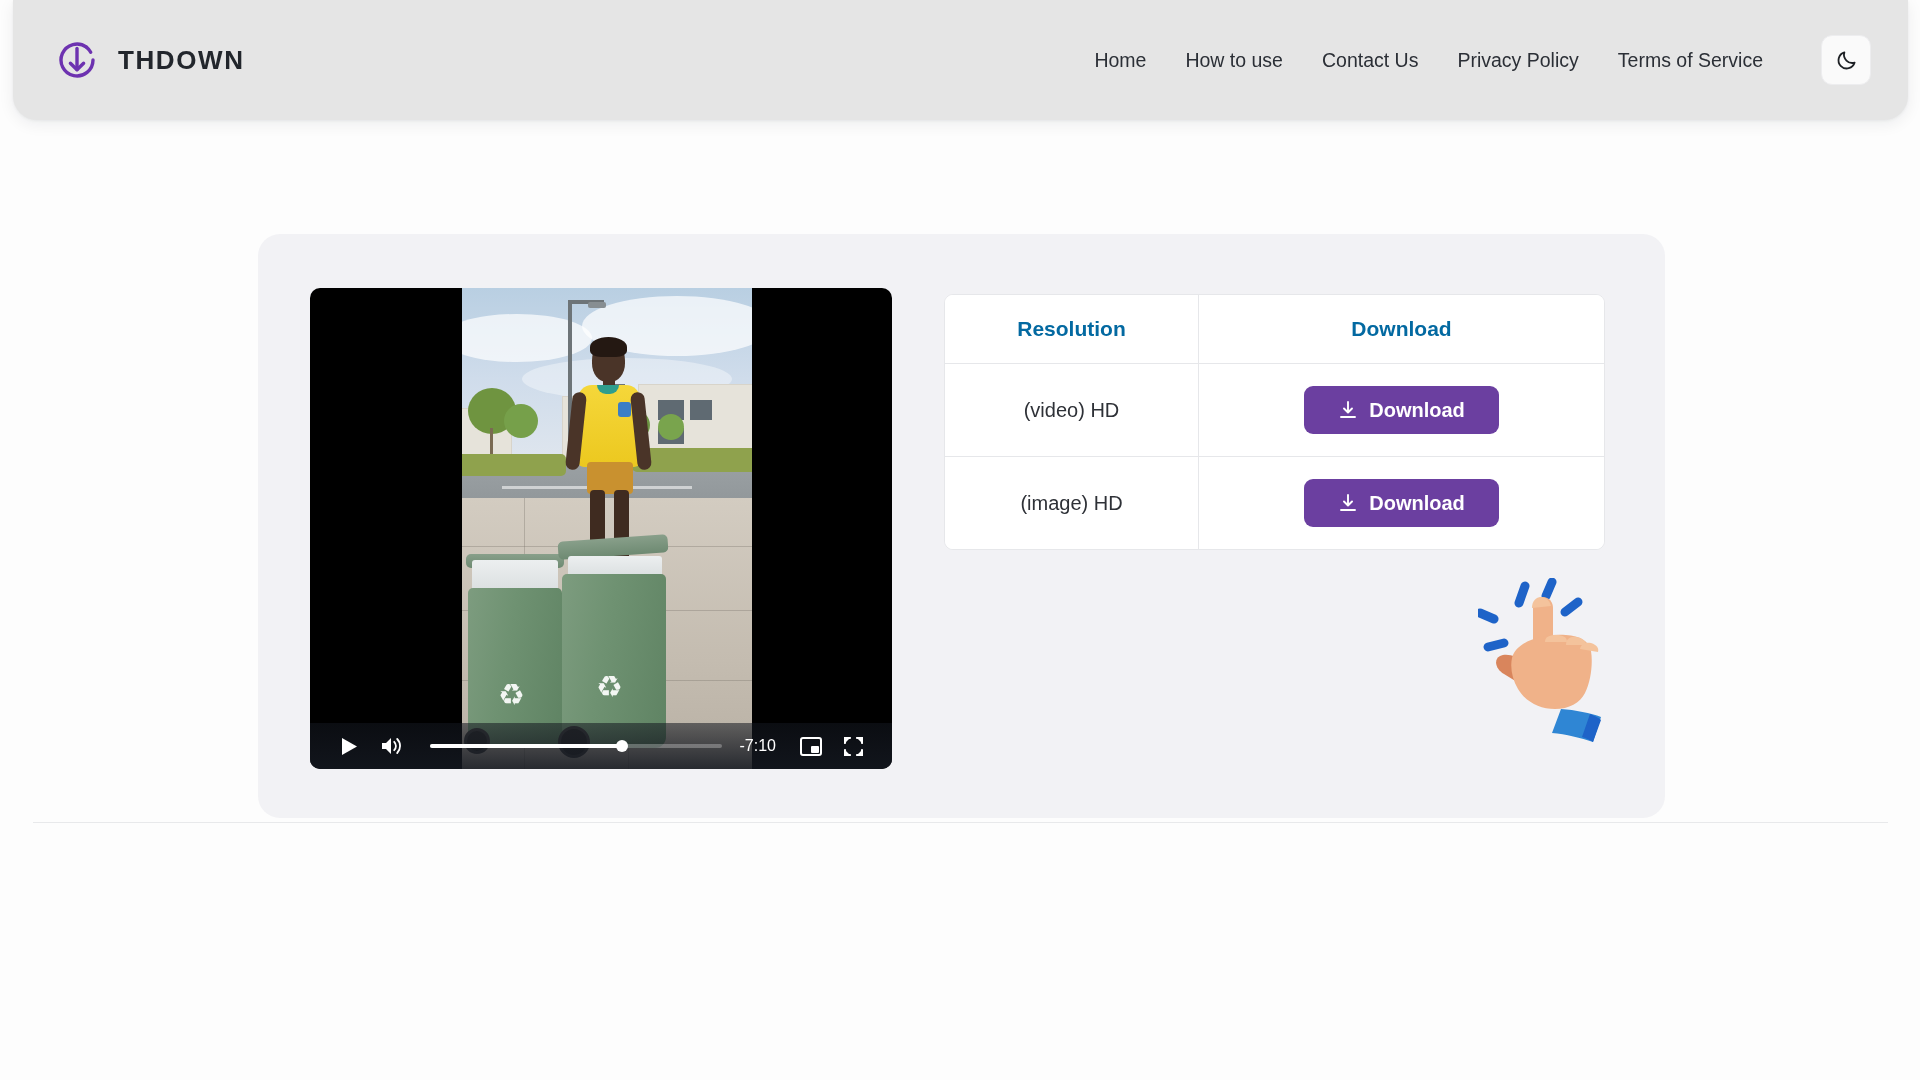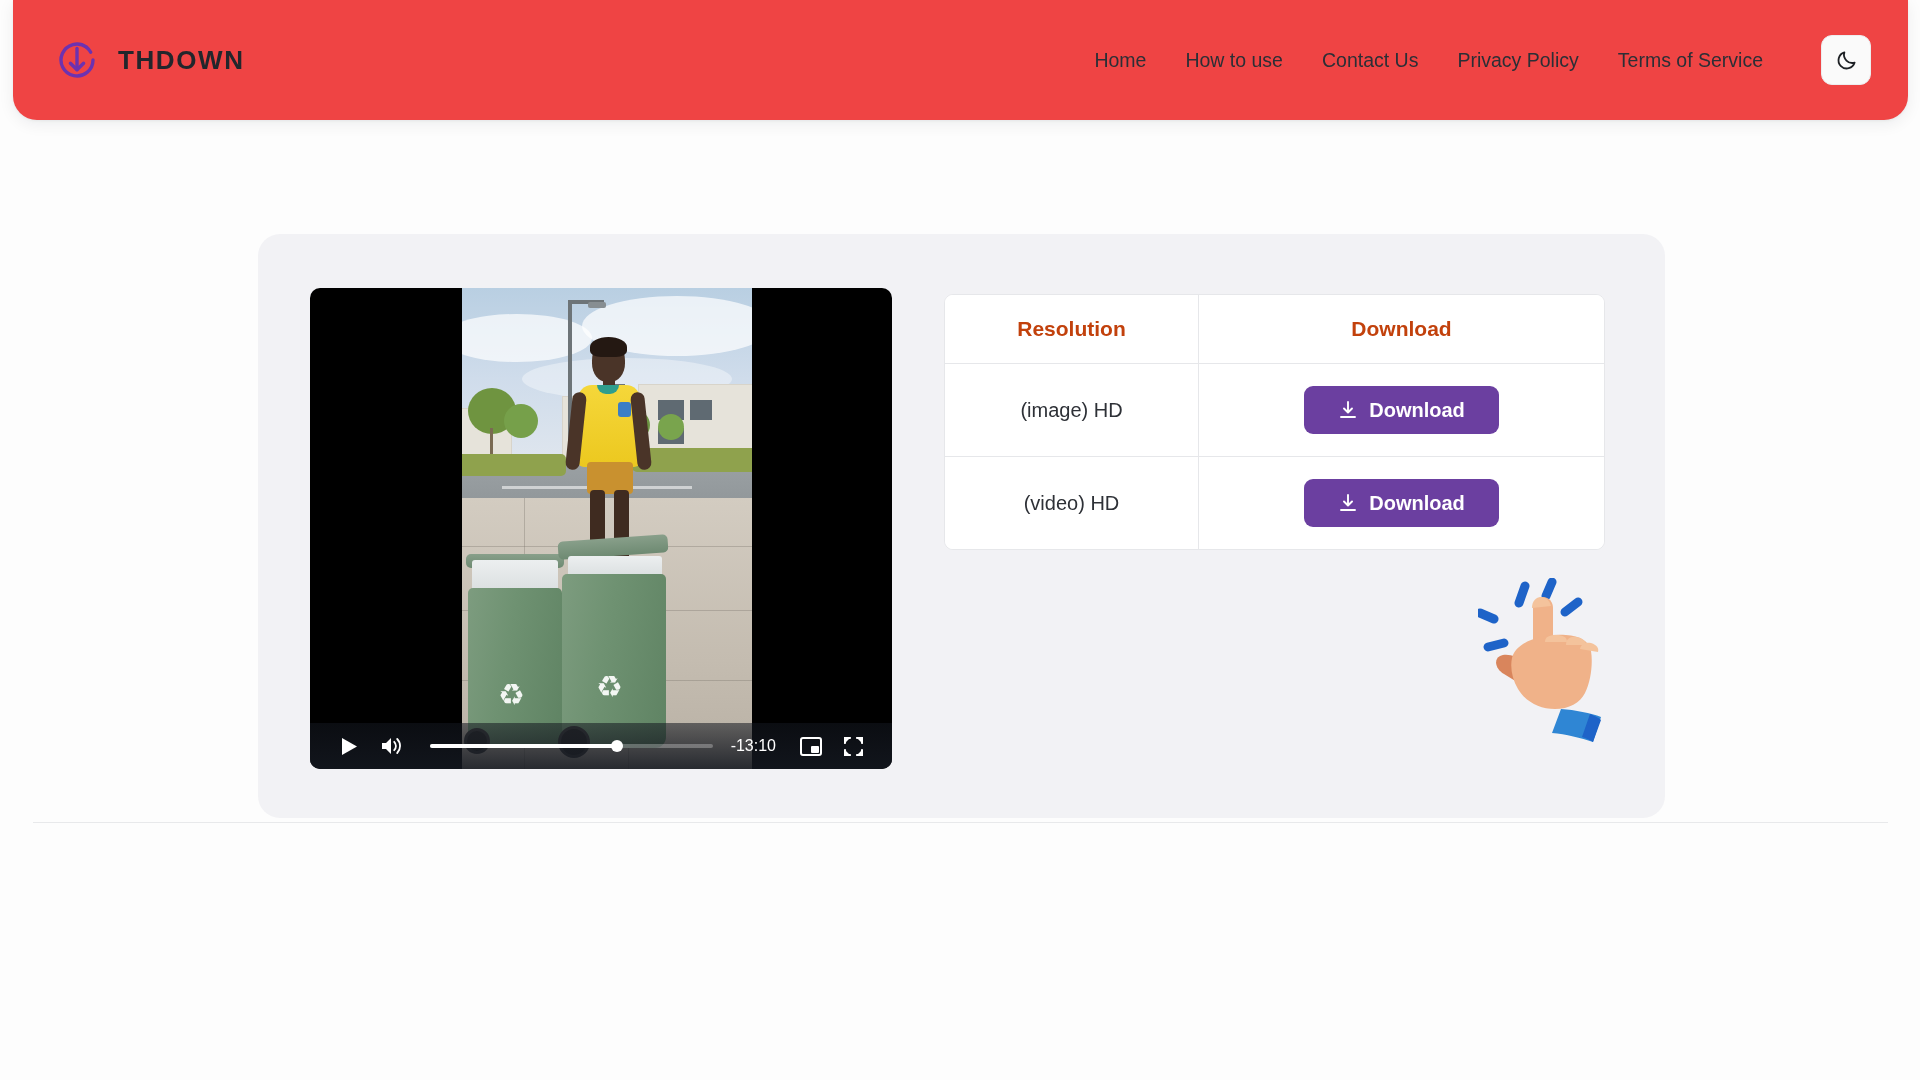--- a/index.html
+++ b/index.html
@@ -24,21 +24,21 @@
     background: #fdfdfd;
   }
 
   
   .site-header {
     position: absolute;
     left: 13px;
     top: 0;
     width: 1895px;
     height: 120px;
-    background: #ef4444;
+    background: #e5e5e5;
     border-radius: 0 0 24px 24px;
     box-shadow: 0 4px 16px rgba(20, 24, 40, 0.07), 0 1px 3px rgba(20,24,40,0.05);
     display: flex;
     align-items: center;
     padding: 0 37px 0 40px;
   }
 
   .brand {
     display: flex;
     align-items: center;
@@ -310,21 +310,21 @@
     background: #ffffff;
     border: 1px solid #e6e7ea;
     border-radius: 9px;
     border-collapse: separate;
     border-spacing: 0;
     overflow: hidden;
   }
   .dl-table th {
     font-size: 21px;
     font-weight: 700;
-    color: #c2410c;
+    color: #0369a1;
     padding: 22px 0;
     border-bottom: 1px solid #e6e7ea;
     text-align: center;
     background: #ffffff;
   }
   .dl-table th:first-child { border-right: 1px solid #e6e7ea; }
   .dl-table td {
     padding: 22px 0;
     border-bottom: 1px solid #e6e7ea;
     text-align: center;
@@ -500,21 +500,21 @@
           <svg width="22" height="20" viewBox="0 0 22 20">
             <path d="M2 7h4l5-5v16l-5-5H2z"></path>
             <path d="M14.2 5.8a6 6 0 0 1 0 8.4" fill="none" stroke="#fff" stroke-width="1.8" stroke-linecap="round"></path>
             <path d="M17.2 3a10 10 0 0 1 0 14" fill="none" stroke="#fff" stroke-width="1.8" stroke-linecap="round"></path>
           </svg>
         </div>
         <div class="vc-progress">
           <div class="vc-progress-filled" style="width: 66%;"></div>
           <div class="vc-progress-thumb" style="left: 66%;"></div>
         </div>
-        <span class="vc-time">-13:10</span>
+        <span class="vc-time">-7:10</span>
         <div class="vc-btn">
           <svg width="22" height="19" viewBox="0 0 22 19">
             <rect x="1" y="1" width="20" height="17" rx="2" fill="none" stroke="#fff" stroke-width="2"></rect>
             <rect x="11" y="9" width="8" height="7" rx="1" fill="#fff"></rect>
           </svg>
         </div>
         <div class="vc-btn">
           <svg width="19" height="19" viewBox="0 0 19 19" fill="none" stroke="#fff" stroke-width="2.1" stroke-linecap="round">
             <path d="M1 6V1h5M13 1h5v5M18 13v5h-5M6 18H1v-5"></path>
           </svg>
@@ -528,32 +528,32 @@
 
       <table class="dl-table">
         <thead>
           <tr>
             <th>Resolution</th>
             <th>Download</th>
           </tr>
         </thead>
         <tbody>
           <tr>
-            <td>(image) HD</td>
+            <td>(video) HD</td>
             <td>
               <button class="dl-btn">
                 <svg width="20" height="20" viewBox="0 0 20 20" fill="none" stroke="#fff" stroke-width="1.9" stroke-linecap="round" stroke-linejoin="round">
                   <path d="M10 2v10M6 8.5l4 4 4-4M3 17h14"></path>
                 </svg>
                 <span>Download</span>
               </button>
             </td>
           </tr>
           <tr>
-            <td>(video) HD</td>
+            <td>(image) HD</td>
             <td>
               <button class="dl-btn">
                 <svg width="20" height="20" viewBox="0 0 20 20" fill="none" stroke="#fff" stroke-width="1.9" stroke-linecap="round" stroke-linejoin="round">
                   <path d="M10 2v10M6 8.5l4 4 4-4M3 17h14"></path>
                 </svg>
                 <span>Download</span>
               </button>
             </td>
           </tr>
         </tbody>

